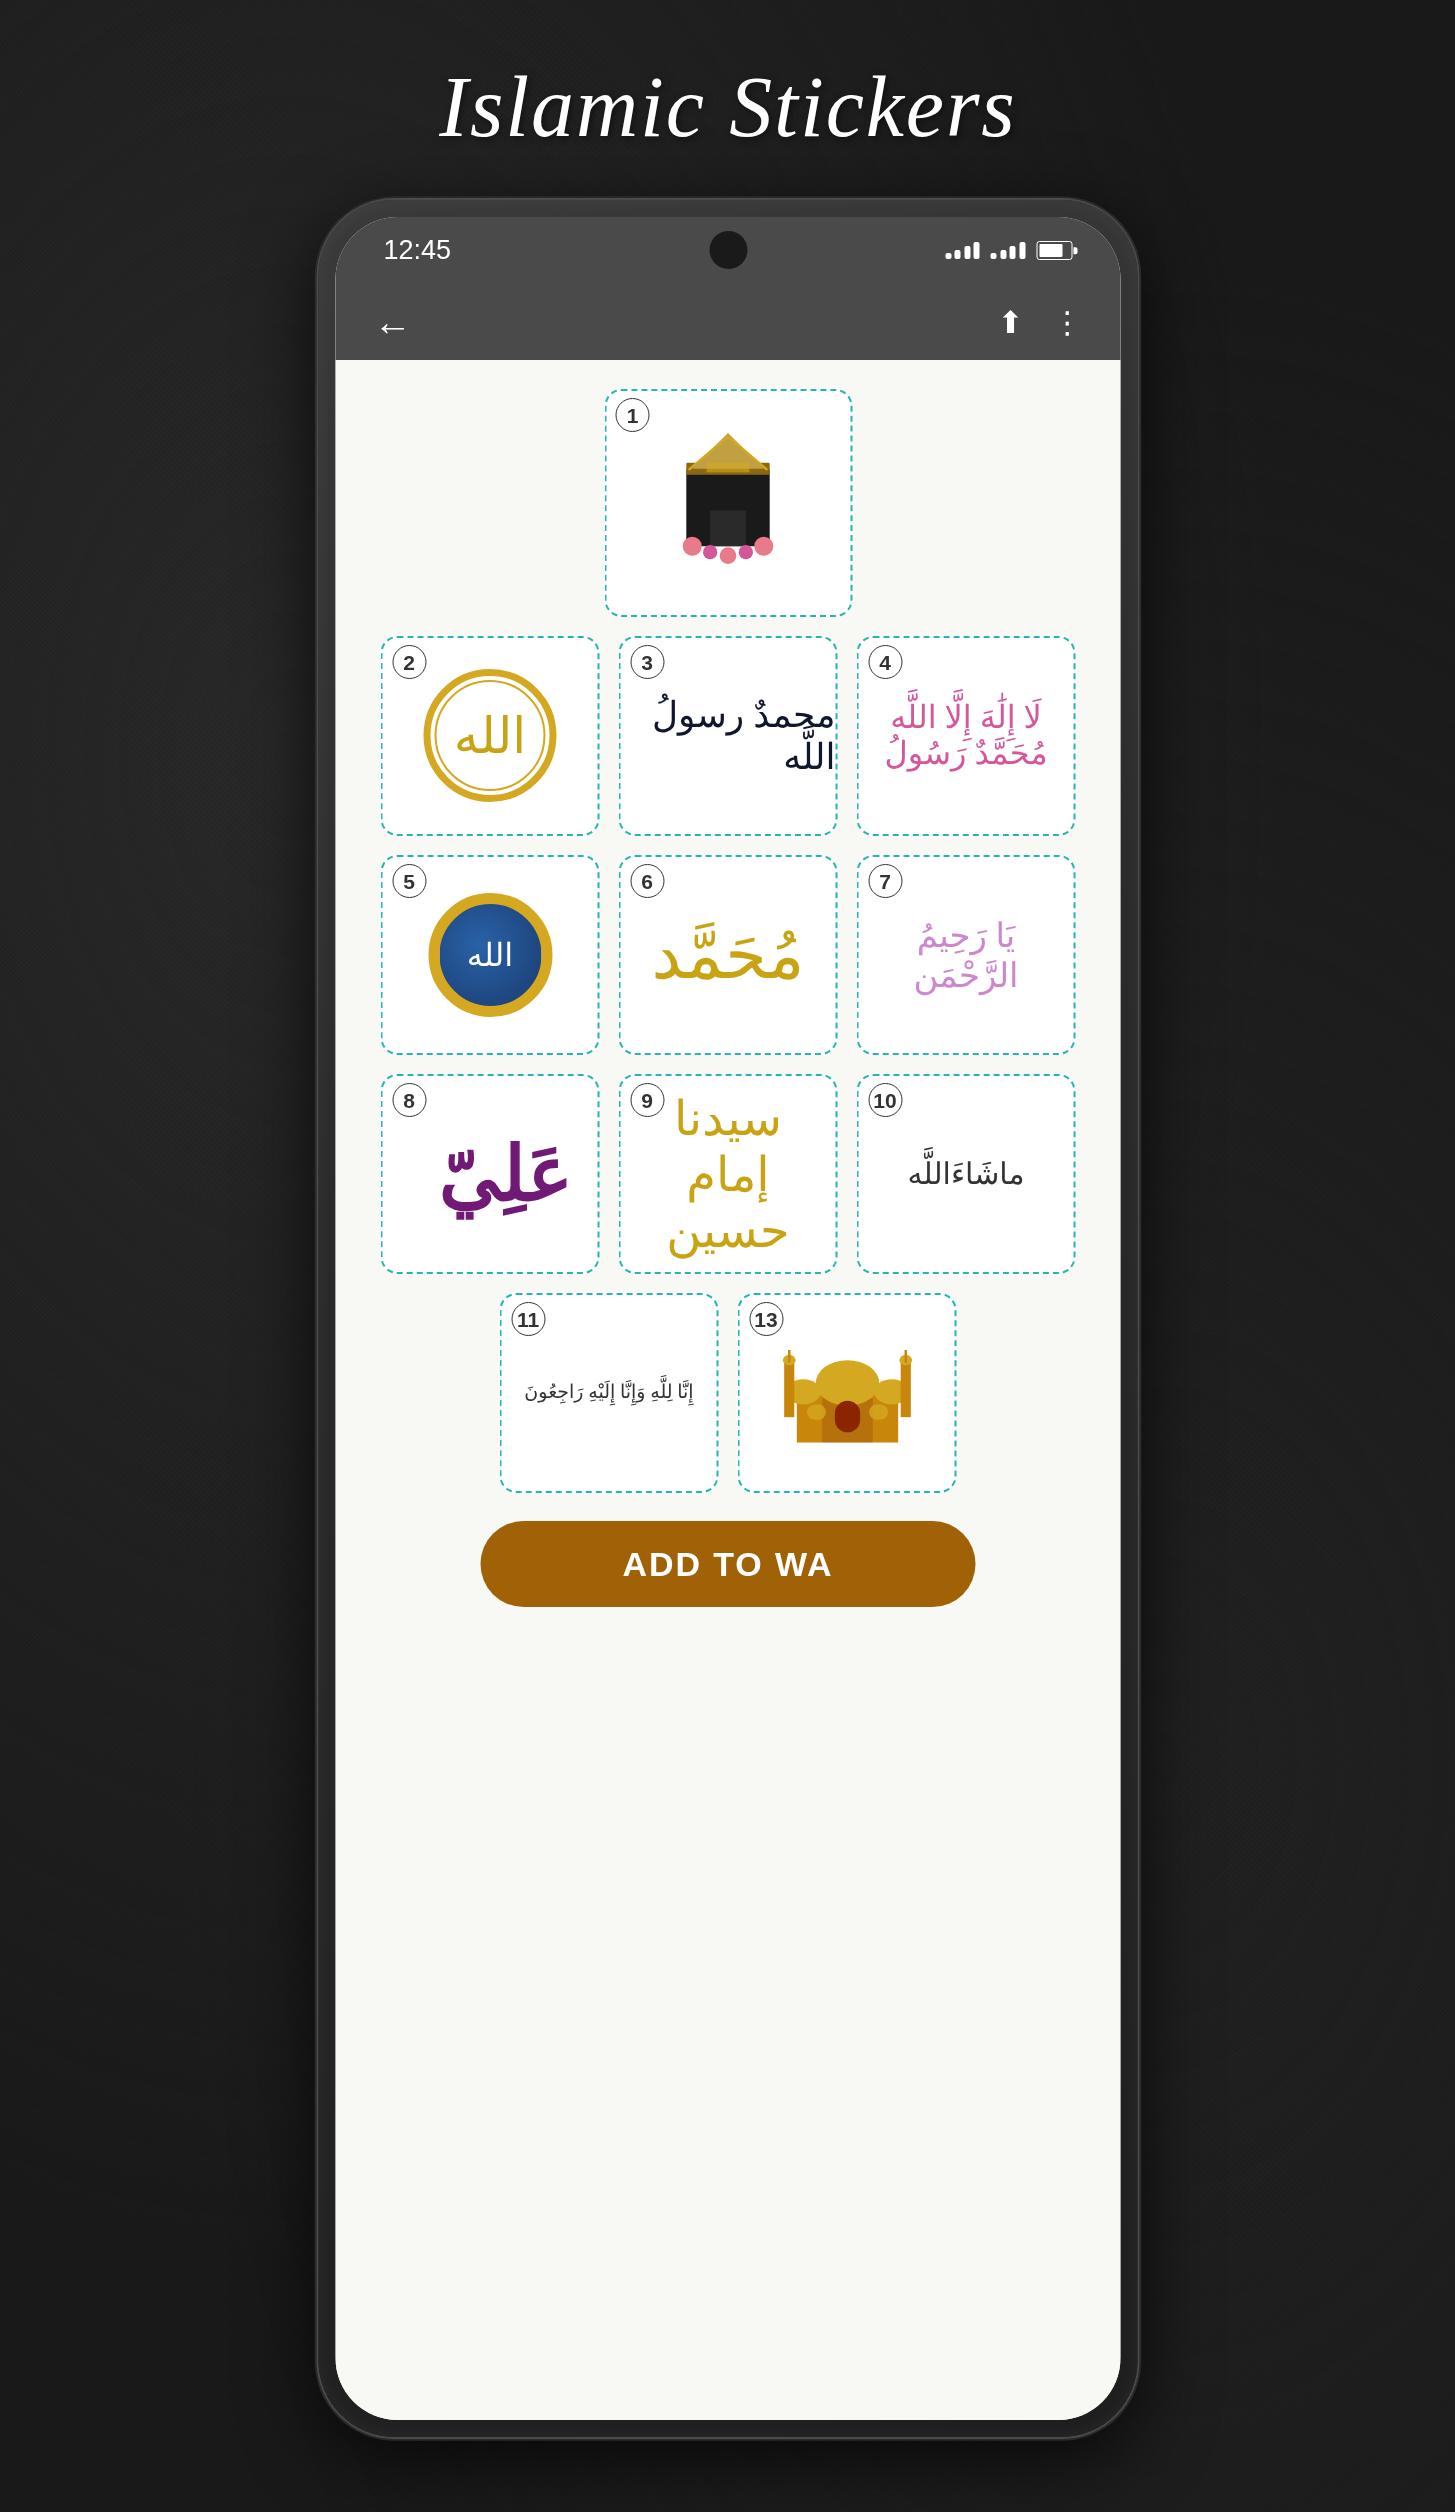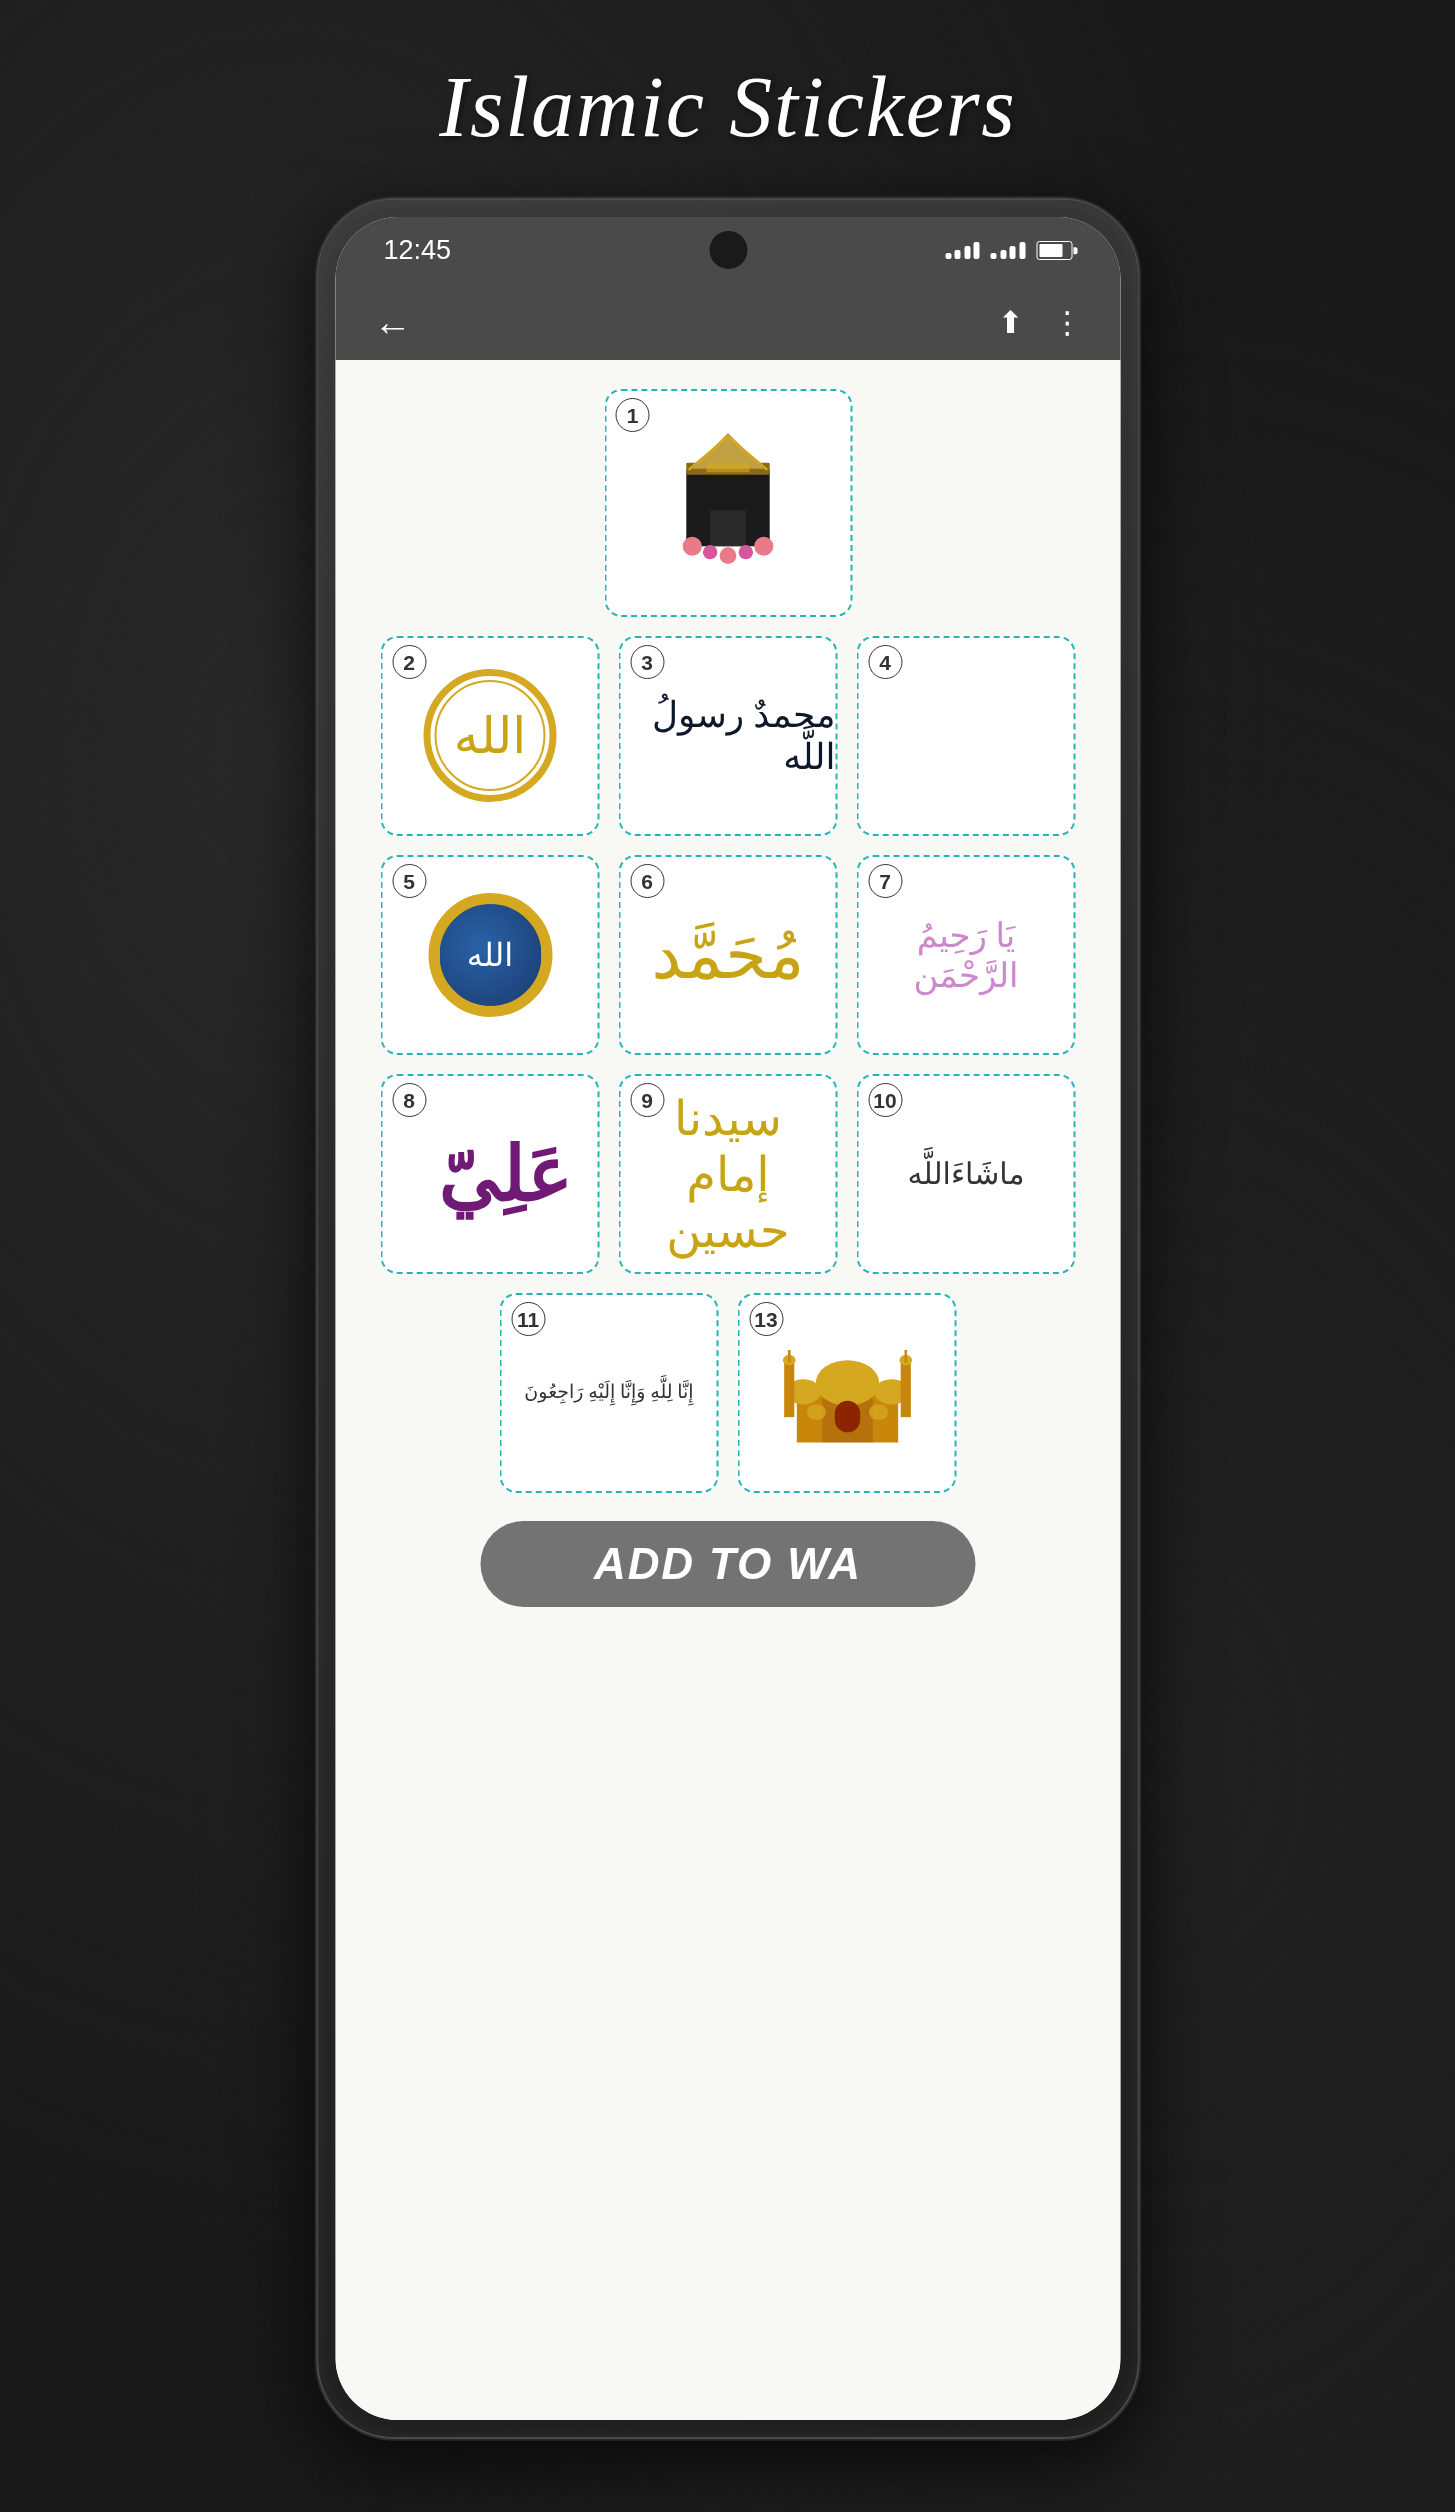--- a/index.html
+++ b/index.html
@@ -350,33 +350,32 @@
       line-height: 1.3;
     }
 
     .sticker-13-content { font-size: 67px; }
 
     
     .add-to-wa-btn {
       margin-top: 9.5px;
       width: 495px;
       height: 86px;
-      background: #737373;
+      background: #a16207;
       border: none;
       border-radius: 48px;
       color: white;
-      font-size: 44px;
+      font-size: 34px;
       font-weight: 600;
       letter-spacing: 1.9px;
       cursor: pointer;
       display: flex;
       align-items: center;
       justify-content: center;
       text-transform: uppercase;
-      font-style: italic;
     }
 
     
     .kaaba-svg {
       width: 143px;
       height: 143px;
     }
 
     .mosque-svg {
       width: 152px;
@@ -480,20 +479,21 @@
                 <span style="font-size:50px; color:#c8a415; font-family:Georgia,serif; direction:rtl;">الله</span>
               </div>
             </div>
           </div>
           <div class="sticker-cell medium">
             <span class="sticker-number">3</span>
             <div class="sticker-3-content">محمدٌ رسولُ اللَّه</div>
           </div>
           <div class="sticker-cell medium">
             <span class="sticker-number">4</span>
+            <div class="sticker-4-content" style="padding:9.5px;">لَا إِلَٰهَ إِلَّا اللَّه مُحَمَّدٌ رَسُولُ</div>
           </div>
         </div>
 
         <div class="sticker-row">
           <div class="sticker-cell medium">
             <span class="sticker-number">5</span>
             <div class="sticker-5-content">
               <div class="gold-circle">
                 <span style="font-family:Georgia,serif; direction:rtl; font-size:32px;">الله</span>
               </div>

